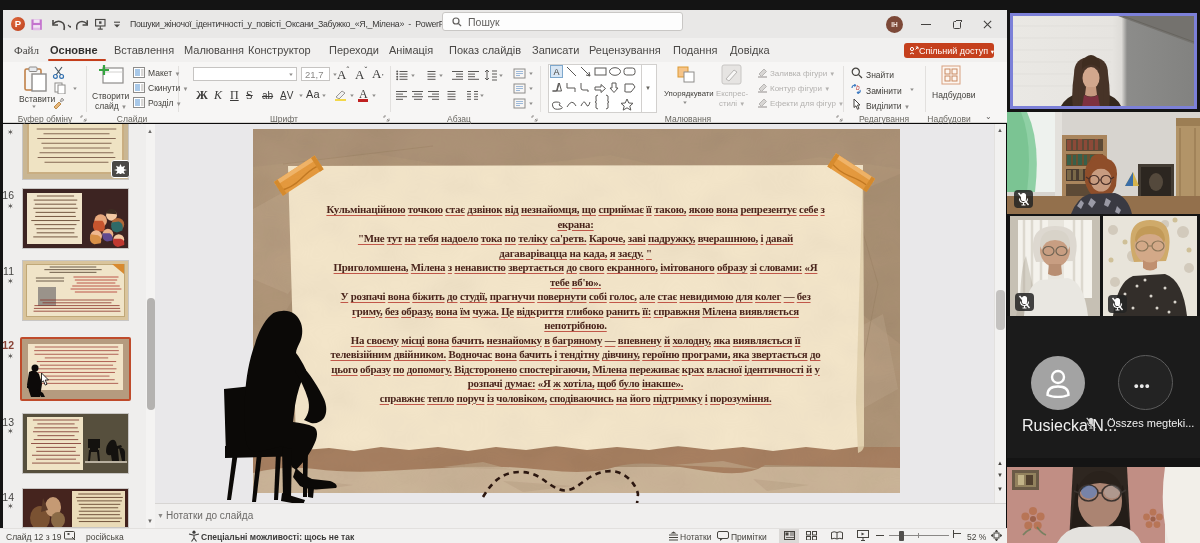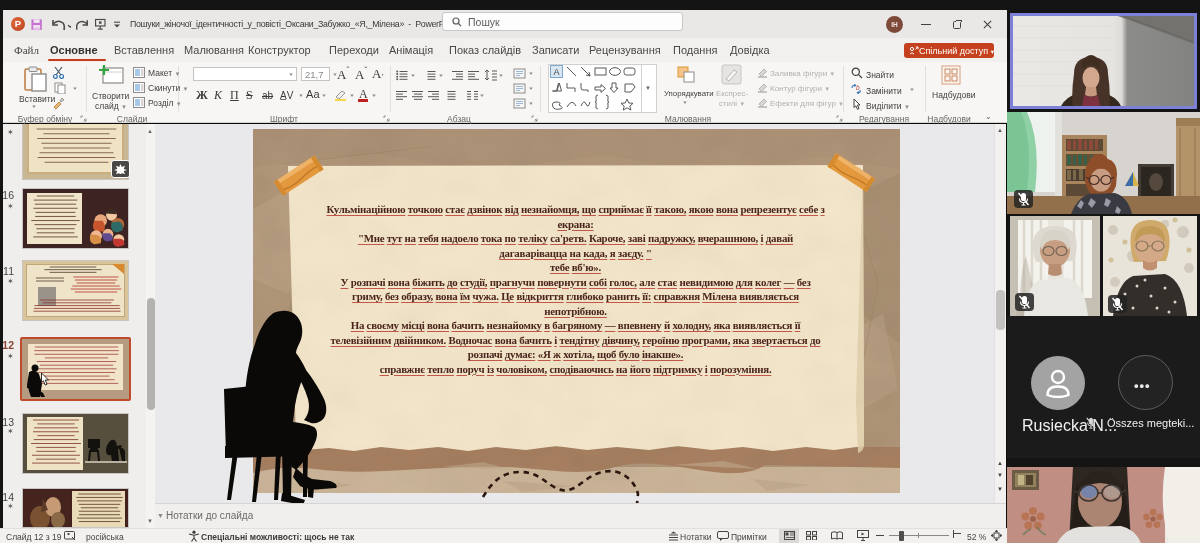--- a/index.html
+++ b/index.html
@@ -533,26 +533,28 @@
   </svg>
 <svg class="a" style="left:284px;top:163px" width="583" height="295" viewBox="0 0 583 295">
 <path d="M4 3 L579 2 l1 281 l-30 4 -28 -3 -33 4 -30 -4 -31 3 -34 -4 -29 4 -32 -3 -30 3 -31 -4 -30 4 -30 -3 -28 4 -30 -4 -29 3 -28 -3 -27 4 -25 -3 -25 2 q-9 -2 -8 -8z" fill="#f4e6ca"></path>
 <path d="M579 2 l1 281 q-0.5 5 -6 7 l-2 -50z" fill="#e2d0ad" opacity="0.85"></path>
 </svg>
 <div class="a" style="left:288px;top:202px;width:575px">
     <div class="sl"><u>Кульмінаційною</u> <u>точкою</u> <u>стає</u> <u>дзвінок</u> <u>від</u> <u>незнайомця,</u> <u>що</u> <u>сприймає</u> <u>її</u> <u>такою,</u> <u>якою</u> <u>вона</u> <u>репрезентує</u> <u>себе</u> <u>з</u></div>
     <div class="sl"><u>екрана:</u></div>
     <div class="sl"><u>"Мне</u> <u>тут</u> <u>на</u> <u>тебя</u> <u>надоело</u> <u>тока</u> <u>по</u> <u>теліку</u> <u>са'ретв.</u> <u>Кароче,</u> <u>заві</u> <u>падружку,</u> <u>вчерашнюю,</u> <u>і</u> <u>давай</u></div>
     <div class="sl"><u>дагаварівацца</u> <u>на</u> <u>када,</u> <u>я</u> <u>заєду.</u> <u>"</u></div>
+    <div class="sl"><u>Приголомшена,</u> <u>Мілена</u> <u>з</u> <u>ненавистю</u> <u>звертається</u> <u>до</u> <u>свого</u> <u>екранного,</u> <u>імітованого</u> <u>образу</u> <u>зі</u> <u>словами:</u> <u>«Я</u></div>
     <div class="sl"><u>тебе</u> <u>вб'ю».</u></div>
     <div class="sl"><u>У</u> <u>розпачі</u> <u>вона</u> <u>біжить</u> <u>до</u> <u>студії,</u> <u>прагнучи</u> <u>повернути</u> <u>собі</u> <u>голос,</u> <u>але</u> <u>стає</u> <u>невидимою</u> <u>для</u> <u>колег</u> <u>—</u> <u>без</u></div>
     <div class="sl"><u>гриму,</u> <u>без</u> <u>образу,</u> <u>вона</u> <u>їм</u> <u>чужа.</u> <u>Це</u> <u>відкриття</u> <u>глибоко</u> <u>ранить</u> <u>її:</u> <u>справжня</u> <u>Мілена</u> <u>виявляється</u></div>
     <div class="sl"><u>непотрібною.</u></div>
     <div class="sl"><u>На</u> <u>своєму</u> <u>місці</u> <u>вона</u> <u>бачить</u> <u>незнайомку</u> <u>в</u> <u>багряному</u> <u>—</u> <u>впевнену</u> <u>й</u> <u>холодну,</u> <u>яка</u> <u>виявляється</u> <u>її</u></div>
     <div class="sl"><u>телевізійним</u> <u>двійником.</u> <u>Водночас</u> <u>вона</u> <u>бачить</u> <u>і</u> <u>тендітну</u> <u>дівчину,</u> <u>героїню</u> <u>програми,</u> <u>яка</u> <u>звертається</u> <u>до</u></div>
+    <div class="sl"><u>цього</u> <u>образу</u> <u>по</u> <u>допомогу.</u> <u>Відсторонено</u> <u>спостерігаючи,</u> <u>Мілена</u> <u>переживає</u> <u>крах</u> <u>власної</u> <u>ідентичності</u> <u>й</u> <u>у</u></div>
     <div class="sl"><u>розпачі</u> <u>думає:</u> <u>«Я</u> <u>ж</u> <u>хотіла,</u> <u>щоб</u> <u>було</u> <u>інакше».</u></div>
     <div class="sl"><u>справжнє</u> <u>тепло</u> <u>поруч</u> <u>із</u> <u>чоловіком,</u> <u>сподіваючись</u> <u>на</u> <u>його</u> <u>підтримку</u> <u>і</u> <u>порозуміння.</u></div>
   </div>
 <svg class="a" style="left:270px;top:150px" width="58" height="52" viewBox="0 0 66 60">
 <g transform="rotate(-33 33 30)">
       <rect x="5" y="20" width="56" height="19" fill="#e79b3e"></rect>
       <rect x="5" y="20" width="56" height="5" fill="#f2b569"></rect>
       <path d="M5 32 q14 5 28 2 t23 -2" stroke="#c57a22" stroke-width="1.6" fill="none"></path>
       <rect x="5" y="20" width="5" height="19" fill="#d88c2e"></rect>
       <rect x="56" y="20" width="5" height="19" fill="#d88c2e"></rect>

